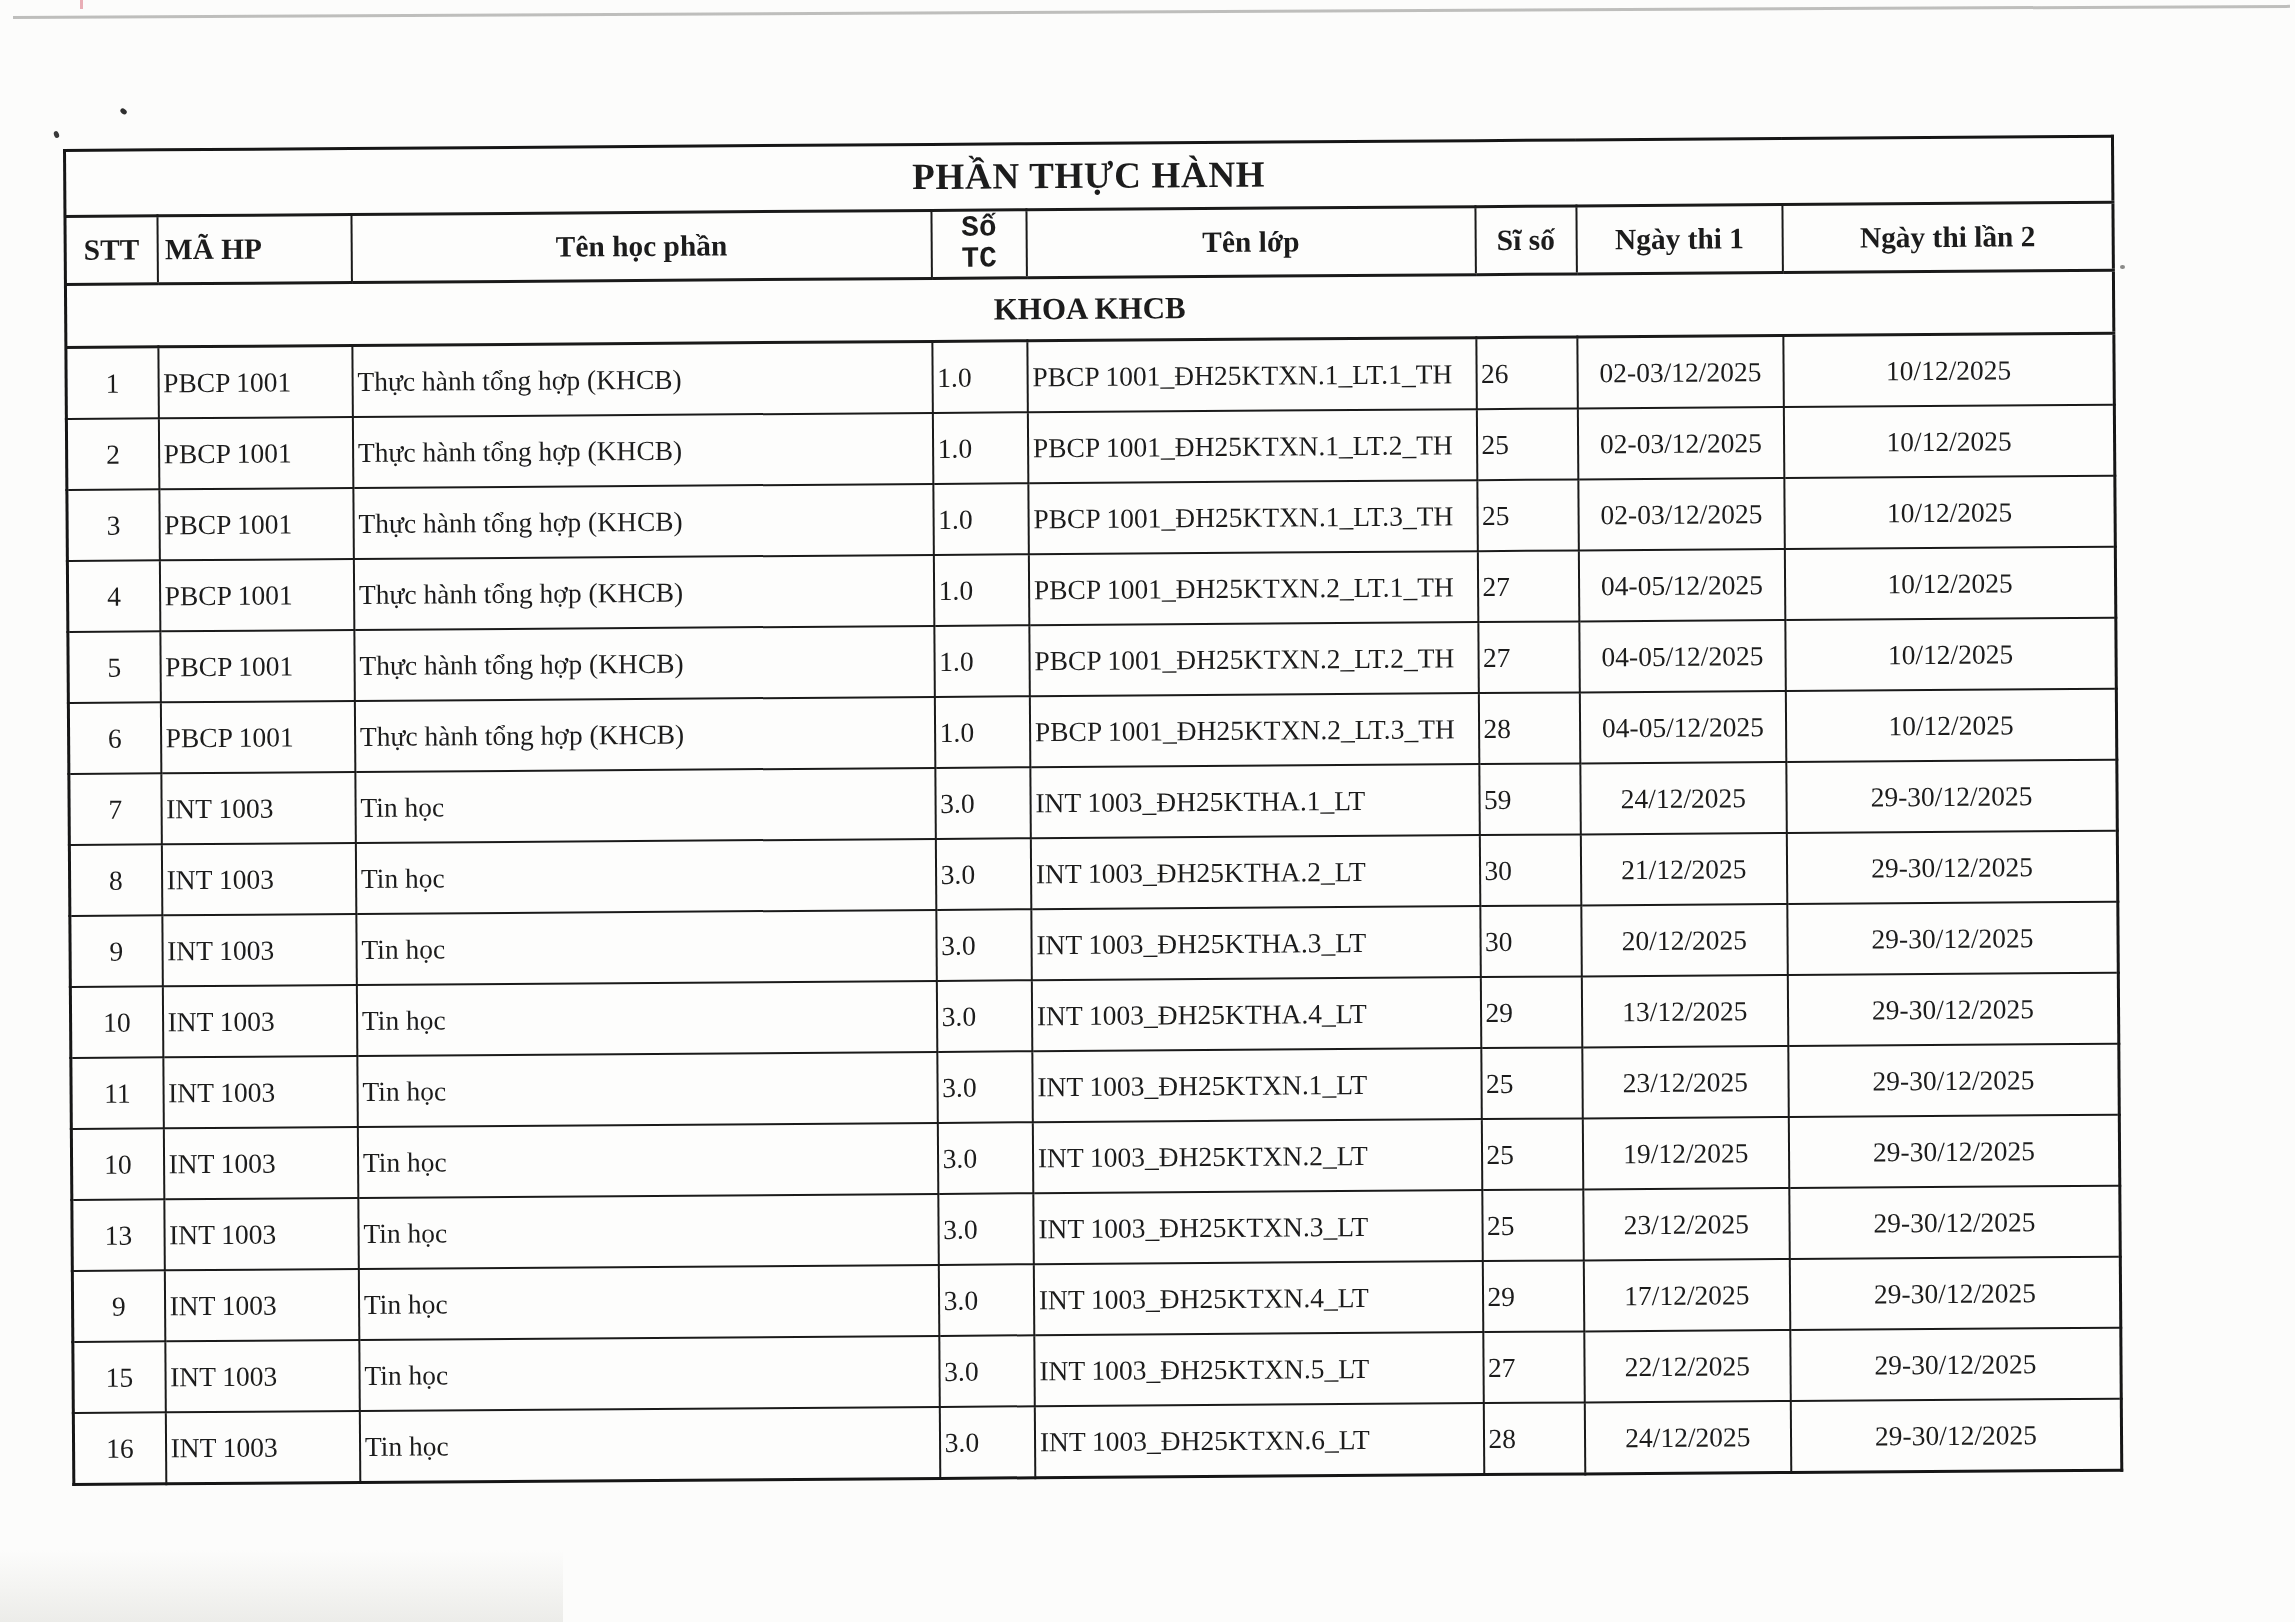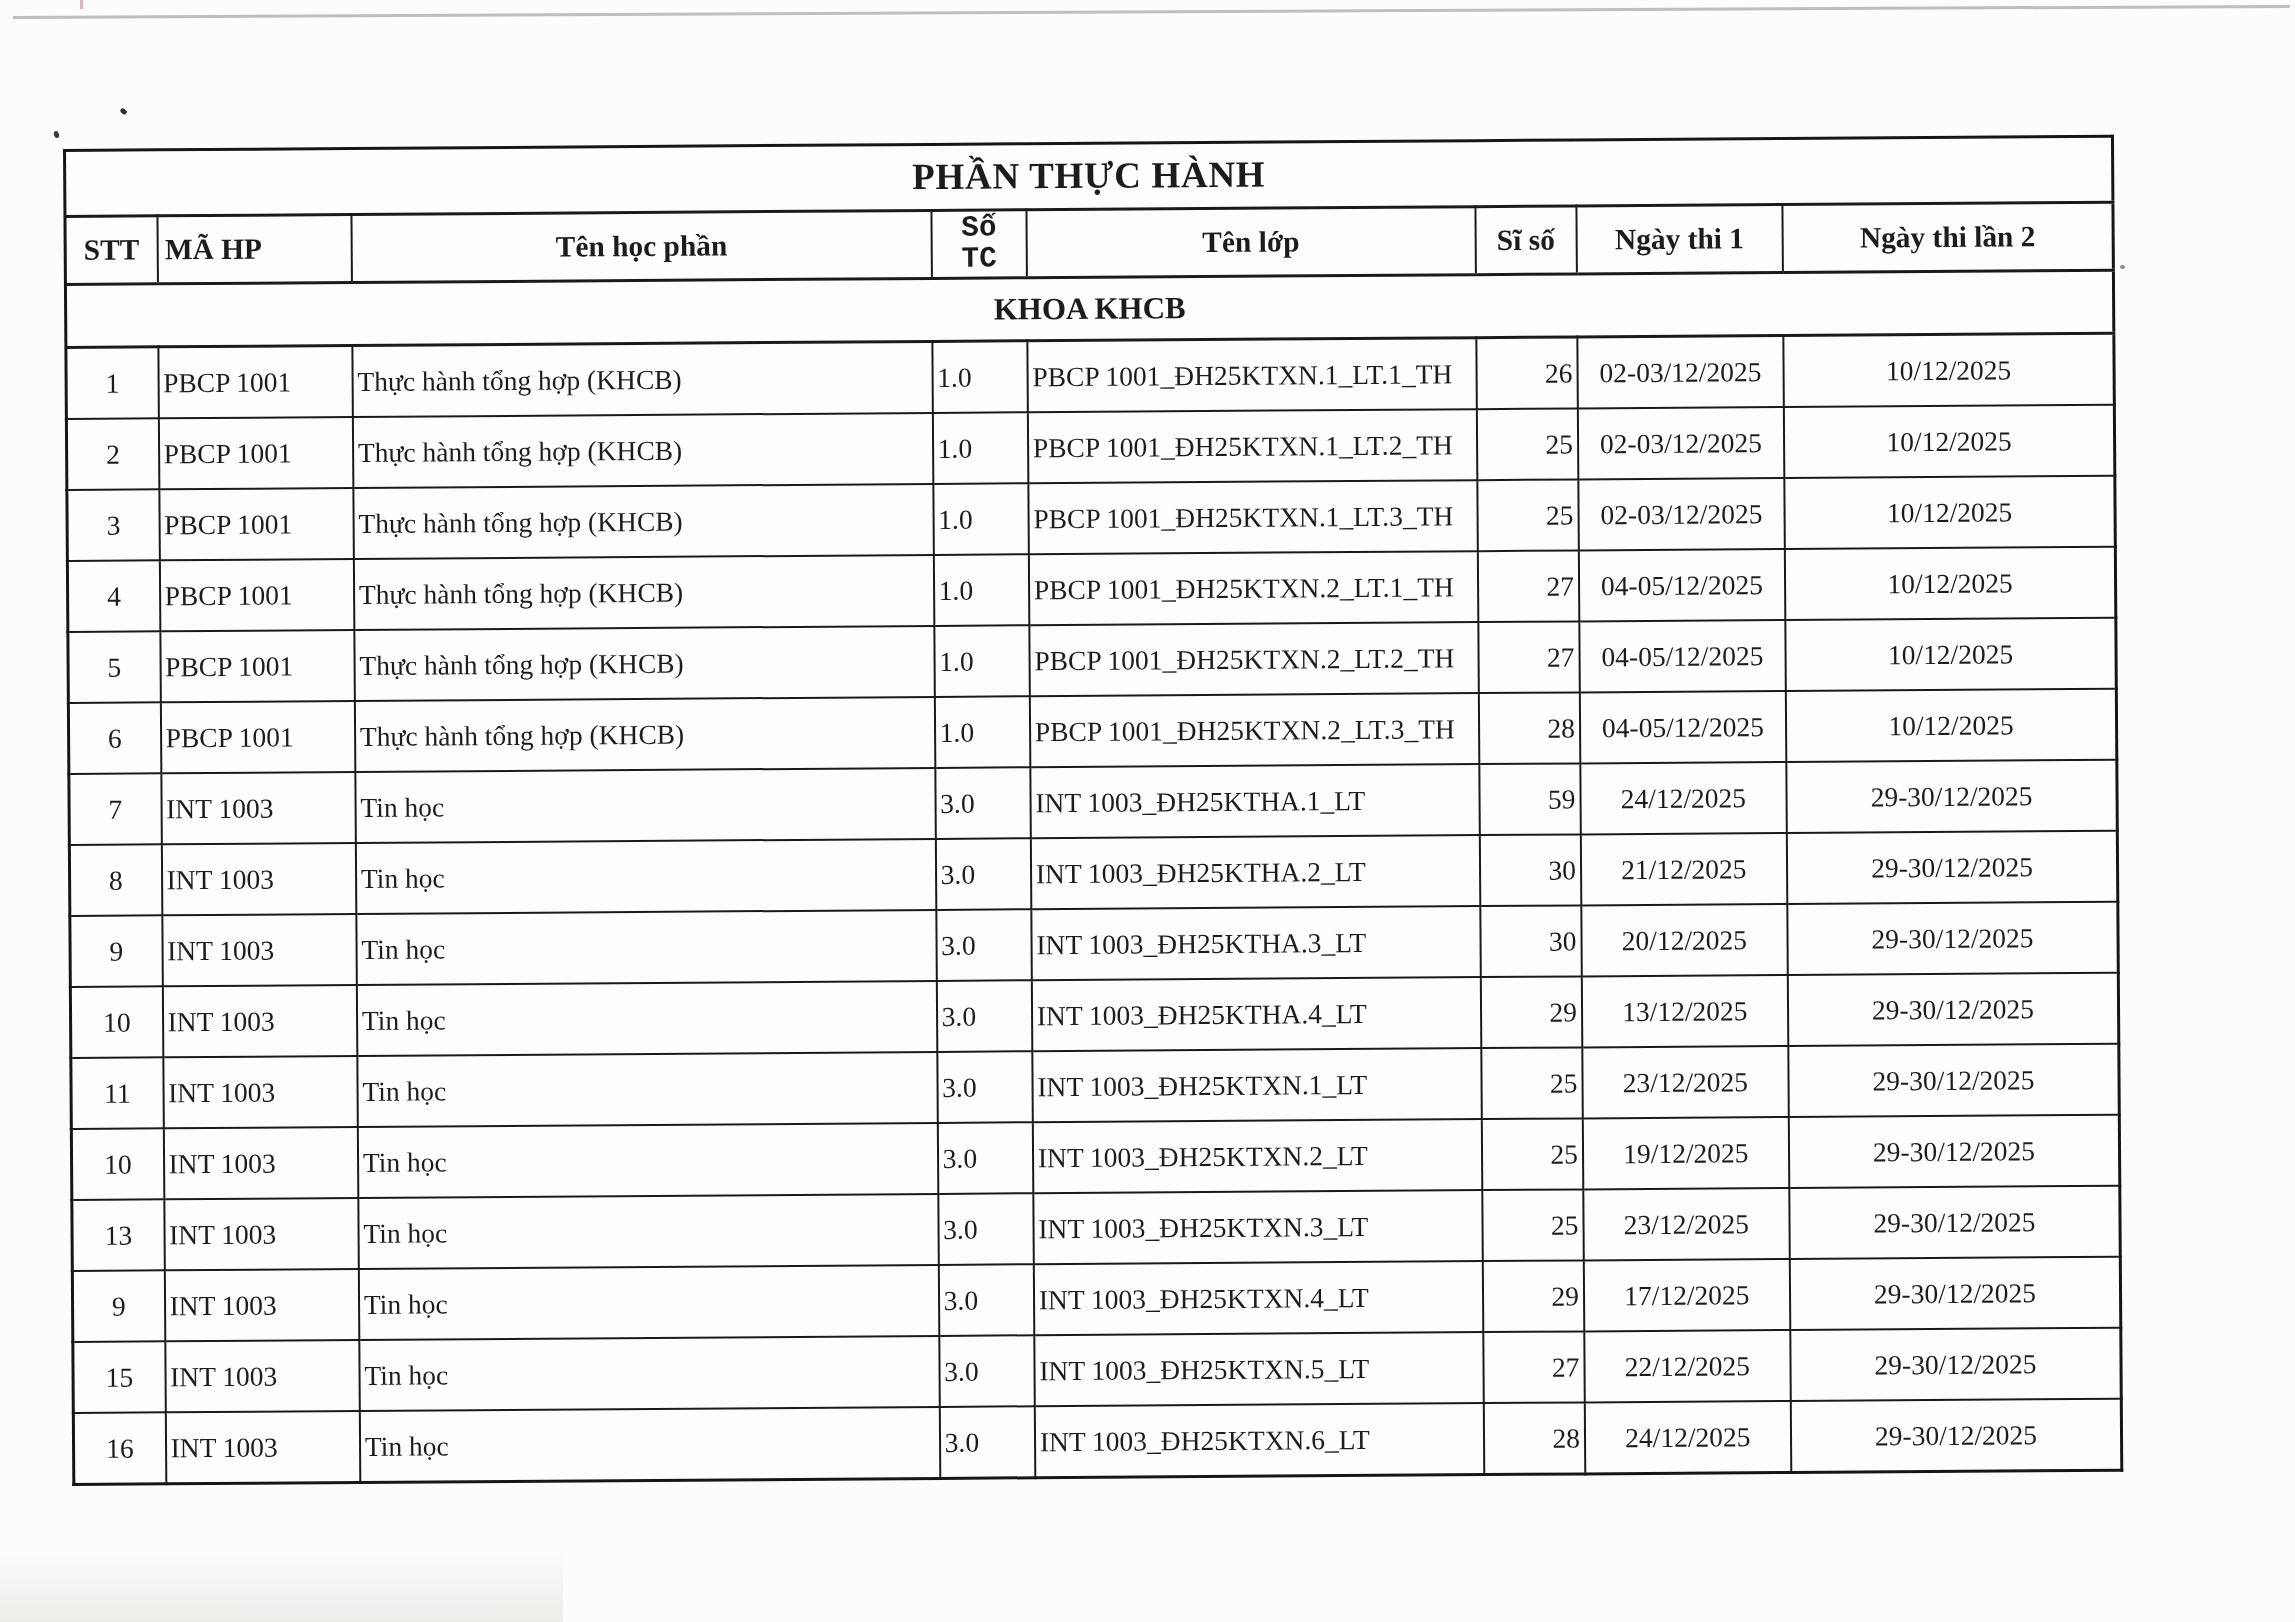--- a/index.html
+++ b/index.html
@@ -50,21 +50,21 @@
   tr.head-row th{height:65px;font-size:29.4px;font-weight:bold;text-align:center;border-bottom-width:3.3px;}
   tr.head-row th.c-mahp{text-align:left;padding-left:6.5px;}
   tr.head-row .two-line div{line-height:1.05;font-family:Liberation Mono, monospace;}
   tr.section-row td{height:60px;font-size:31px;font-weight:bold;text-align:center;border-bottom-width:3.3px;}
   tr.data-row td{height:69px;}
   .c-stt{text-align:center;margin-top:36px;}
   .c-mahp{text-align:left;padding-left:6.5px;}
   .c-thp{text-align:left;padding-left:7.9px;}
   .c-sotc{text-align:left;}
   .c-tenlop{text-align:left;padding-left:6.5px;}
-  .c-siso{text-align:right;}
+  .c-siso{text-align:left;}
   .c-ngay1{text-align:center;}
   .c-ngay2{text-align:center;}
   tr.data-row td.c-siso{vertical-align:middle;}
 </style>
 </head>
 <body>
 
 <div class="top-scan-line"></div>
 <div class="pink-tick"></div>
 <div class="speck speck-1"></div>

